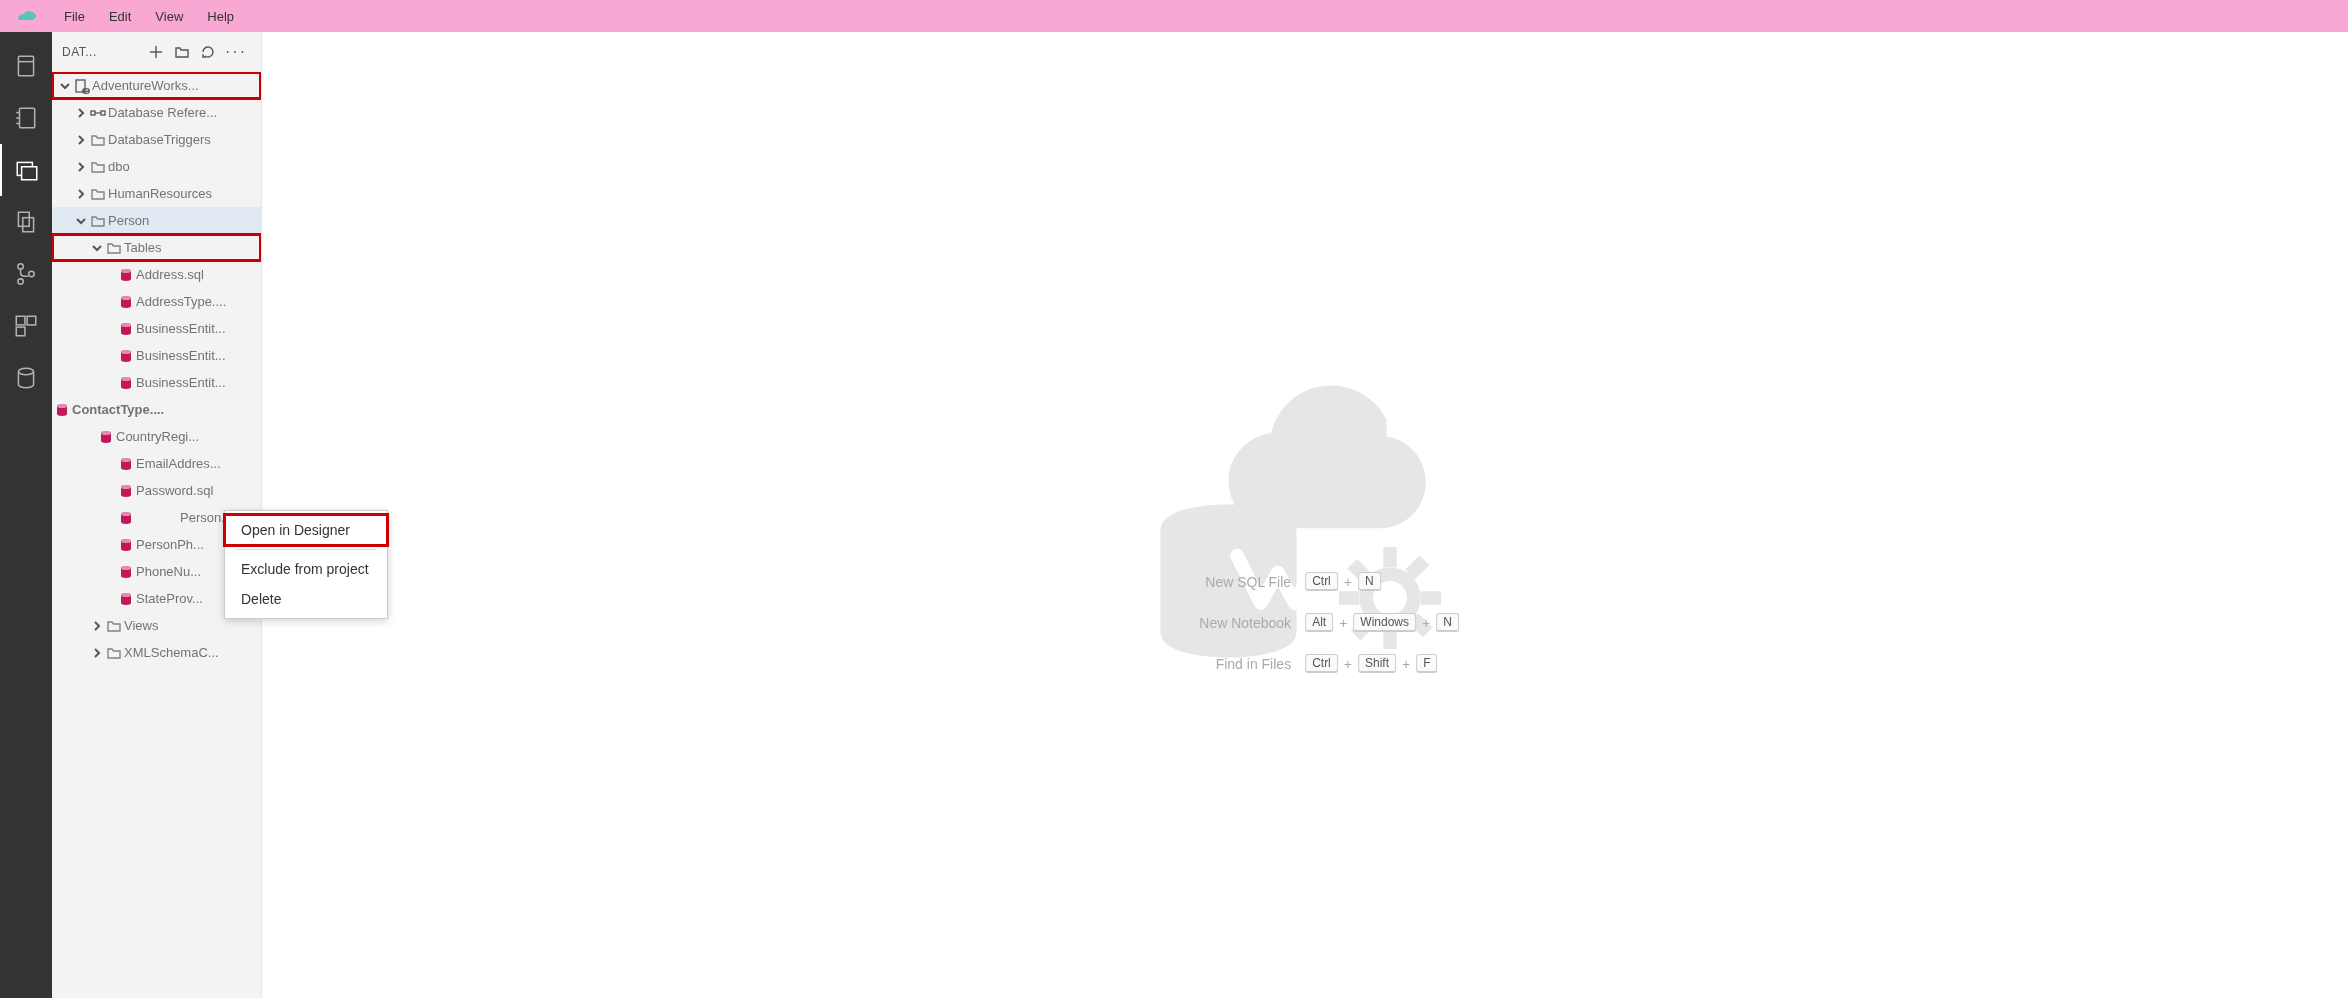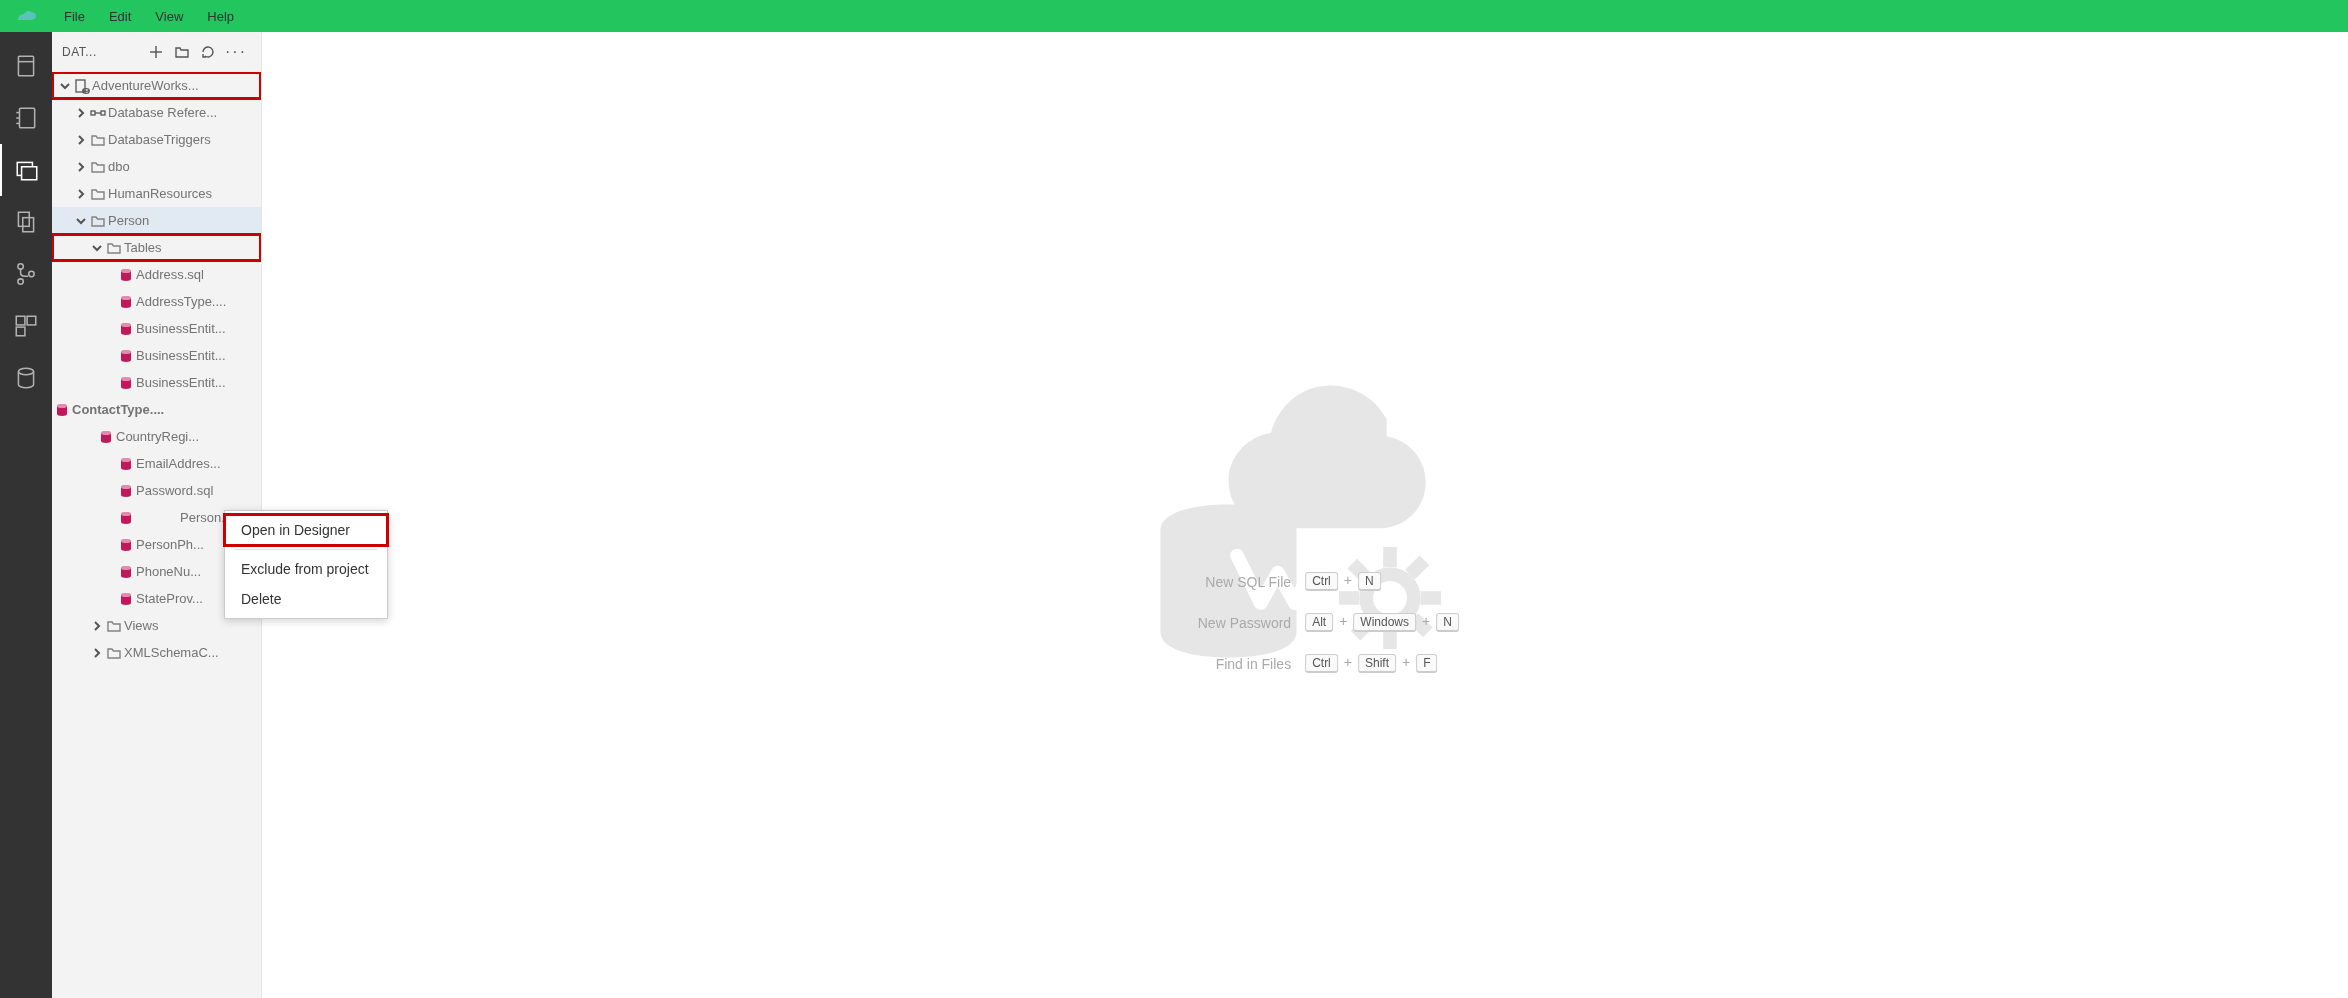--- a/index.html
+++ b/index.html
@@ -1,18 +1,18 @@
 <!DOCTYPE html>
 <html><head>
   <meta charset="utf-8">
   <style>
     * { margin:0; padding:0; box-sizing:border-box; font-family:"Segoe UI",Tahoma,sans-serif; }
     body { background:#fff; color:#333; height:998px; width:2348px; display:flex; flex-direction:column; overflow:hidden; }
     
-    .titlebar { height:32px; display:flex; align-items:center; background:#22c55e; font-size:13px; color:#333; }
+    .titlebar { height:32px; display:flex; align-items:center; background:#f9a8d4; font-size:13px; color:#333; }
     .titlebar .logo { width:52px; display:flex; justify-content:center; align-items:center; }
     .titlebar .logo svg{ width:24px; height:24px; }
     .menu { display:flex; gap:0; }
     .menu .item { padding:6px 12px; cursor:default; }
     .title-center { flex:1; text-align:center; color:#555; }
     .title-right { width:52px; }
     
     .mainrow { flex:1; display:flex; min-height:0; }
     .activitybar { width:52px; background:#333; display:flex; flex-direction:column; align-items:center; padding-top:8px; }
     .activity-item { width:52px; height:52px; display:flex; align-items:center; justify-content:center; cursor:pointer; }
@@ -39,21 +39,21 @@
     .ref-ico svg{ stroke:#555; fill:none; stroke-width:1.3;}
     .db-ico svg{ fill:#c2185b; stroke:none;}
     .lbl { overflow:hidden; text-overflow:ellipsis; }
     
     .editor { flex:1; display:flex; align-items:center; justify-content:center; position:relative; background:#fff; }
     .cloud-logo{ opacity:1; }
     .cloud-logo svg{ width:340px; height:340px; fill:#e6e6e6;}
     .shortcuts { position:absolute; top:540px; left:50%; transform:translateX(-50%); display:flex; flex-direction:column; gap:22px; }
     .shortcut { display:flex; align-items:center; gap:14px; font-size:14px; }
     .shortcut .slabel { width:140px; text-align:right; color:#aaa; }
-    .keys { display:flex; align-items:flex-start; gap:6px; color:#aaa; }
+    .keys { display:flex; align-items:center; gap:6px; color:#aaa; }
     .key { border:1px solid #ccc; border-bottom-width:2px; border-radius:3px; padding:1px 6px; font-size:12px; color:#555; background:#fafafa;}
     
     .ctxmenu { position:absolute; left:224px; top:510px; width:164px; background:#fff; box-shadow:0 2px 8px rgba(0,0,0,0.18); border:1px solid #ccc; padding:4px 0; font-size:14px; z-index:50;}
     .ctxitem { padding:7px 16px; cursor:default; color:#333; }
     .ctxitem.hi { outline:3px solid #cc0000; outline-offset:-1px; }
     .ctxsep { height:1px; background:#e0e0e0; margin:4px 10px; }
   </style>
 </head>
 <body>
 
@@ -433,21 +433,21 @@
     <div class="shortcuts">
       <div class="shortcut">
         <span class="slabel">New SQL File</span>
         <span class="keys">
           <span class="key">Ctrl</span>
           <span>+</span>
           <span class="key">N</span>
         </span>
       </div>
       <div class="shortcut">
-        <span class="slabel">New Password</span>
+        <span class="slabel">New Notebook</span>
         <span class="keys">
           <span class="key">Alt</span>
           <span>+</span>
           <span class="key">Windows</span>
           <span>+</span>
           <span class="key">N</span>
         </span>
       </div>
       <div class="shortcut">
         <span class="slabel">Find in Files</span>

